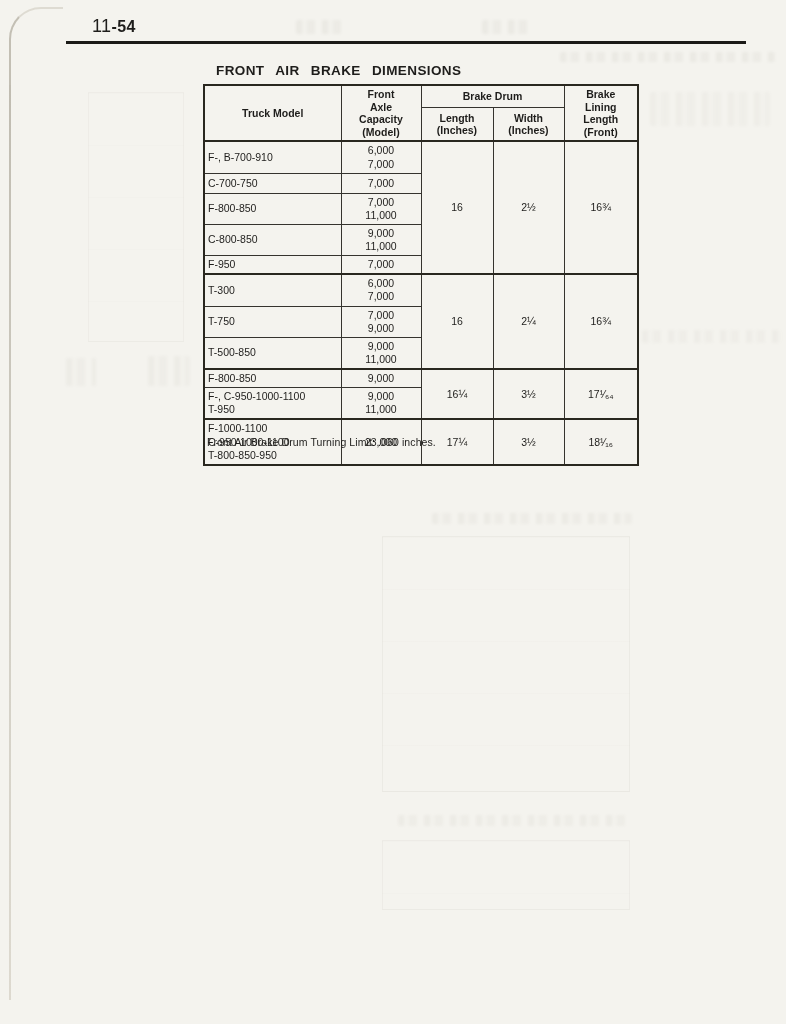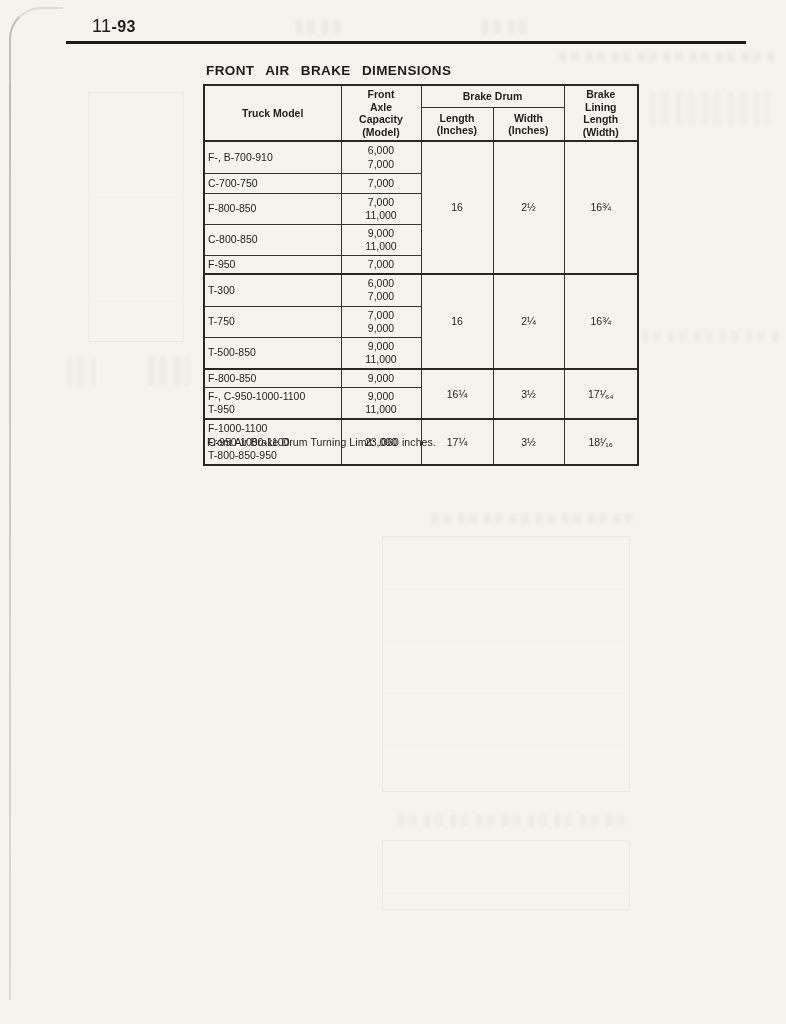--- a/index.html
+++ b/index.html
@@ -45,21 +45,21 @@
   }
   .running-head .grp{font-size:18px;font-weight:800;letter-spacing:.5px;}
   .running-head .dash{font-size:15px;font-weight:700;margin:0 1px;}
   .running-head .sec{font-size:15px;font-weight:700;letter-spacing:.2px;}
   .head-rule{
     position:absolute;left:66px;top:41px;width:680px;height:3px;
     background:#1b1a17;
   }
   
   .tbl-title{
-    position:absolute;left:206px;top:63px;
+    position:absolute;left:216px;top:63px;
     font-size:13.5px;font-weight:800;
     letter-spacing:.4px;word-spacing:7px;
   }
   
   table.specs{
     position:absolute;left:203px;top:84px;
     width:434px;table-layout:fixed;border-collapse:collapse;
     border:2px solid var(--outer);
   }
   table.specs th,table.specs td{
@@ -99,21 +99,21 @@
   }
 </style>
 </head>
 <body>
 
 <div class="page">
 
   <div class="edge-corner"></div>
   <div class="edge-line"></div>
 
-  <div class="pageno"><span class="big">11</span><span>-93</span></div>
+  <div class="pageno"><span class="big">11</span><span>-54</span></div>
 
 
   <div class="head-rule"></div>
 
   <div class="tbl-title">FRONT AIR BRAKE DIMENSIONS</div>
 
   <table class="specs">
     <colgroup>
       <col style="width:137px">
         <col style="width:80px">
@@ -125,21 +125,21 @@
       <tr class="head-top">
         <th rowspan="2">Truck Model</th>
         <th rowspan="2">Front
 Axle
 Capacity
 (Model)</th>
         <th colspan="2">Brake Drum</th>
         <th rowspan="2">Brake
 Lining
 Length
-(Width)</th>
+(Front)</th>
       </tr>
       <tr class="head-sub">
         <th>Length
 (Inches)</th>
         <th>Width
 (Inches)</th>
       </tr>
     </thead>
     <tbody>
 

